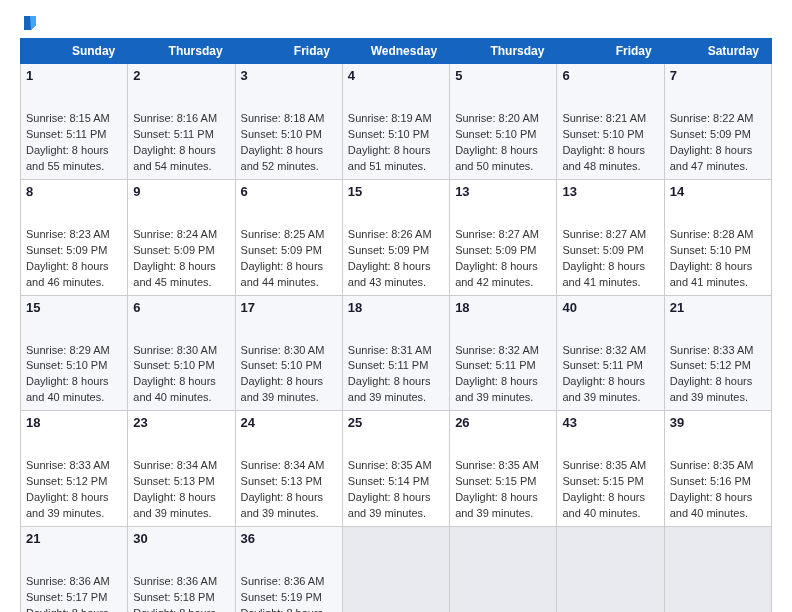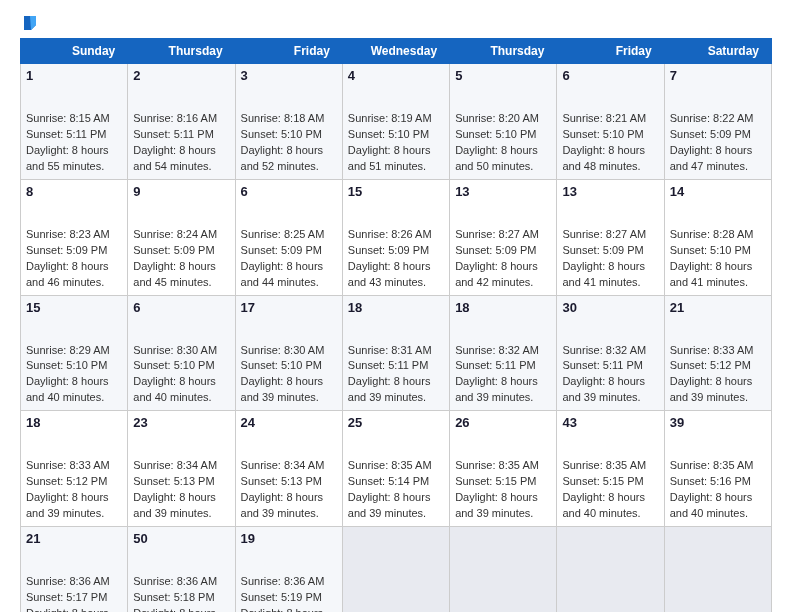--- a/index.html
+++ b/index.html
@@ -197,21 +197,21 @@
           </td>
           <td>
             <span class="day-num">18</span>
             <div class="day-detail">Sunrise: 8:31 AM<br>Sunset: 5:11 PM<br>Daylight: 8 hours and 39 minutes.</div>
           </td>
           <td>
             <span class="day-num">18</span>
             <div class="day-detail">Sunrise: 8:32 AM<br>Sunset: 5:11 PM<br>Daylight: 8 hours and 39 minutes.</div>
           </td>
           <td>
-            <span class="day-num">30</span>
+            <span class="day-num">40</span>
             <div class="day-detail">Sunrise: 8:32 AM<br>Sunset: 5:11 PM<br>Daylight: 8 hours and 39 minutes.</div>
           </td>
           <td>
             <span class="day-num">21</span>
             <div class="day-detail">Sunrise: 8:33 AM<br>Sunset: 5:12 PM<br>Daylight: 8 hours and 39 minutes.</div>
           </td>
         </tr>
         <tr>
           <td>
             <span class="day-num">18</span>
@@ -241,25 +241,25 @@
             <span class="day-num">39</span>
             <div class="day-detail">Sunrise: 8:35 AM<br>Sunset: 5:16 PM<br>Daylight: 8 hours and 40 minutes.</div>
           </td>
         </tr>
         <tr>
           <td>
             <span class="day-num">21</span>
             <div class="day-detail">Sunrise: 8:36 AM<br>Sunset: 5:17 PM<br>Daylight: 8 hours and 41 minutes.</div>
           </td>
           <td>
-            <span class="day-num">50</span>
+            <span class="day-num">30</span>
             <div class="day-detail">Sunrise: 8:36 AM<br>Sunset: 5:18 PM<br>Daylight: 8 hours and 42 minutes.</div>
           </td>
           <td>
-            <span class="day-num">19</span>
+            <span class="day-num">36</span>
             <div class="day-detail">Sunrise: 8:36 AM<br>Sunset: 5:19 PM<br>Daylight: 8 hours and 42 minutes.</div>
           </td>
           <td class="empty"></td>
           <td class="empty"></td>
           <td class="empty"></td>
           <td class="empty"></td>
         </tr>
       </tbody>
   </table>
 </div>

